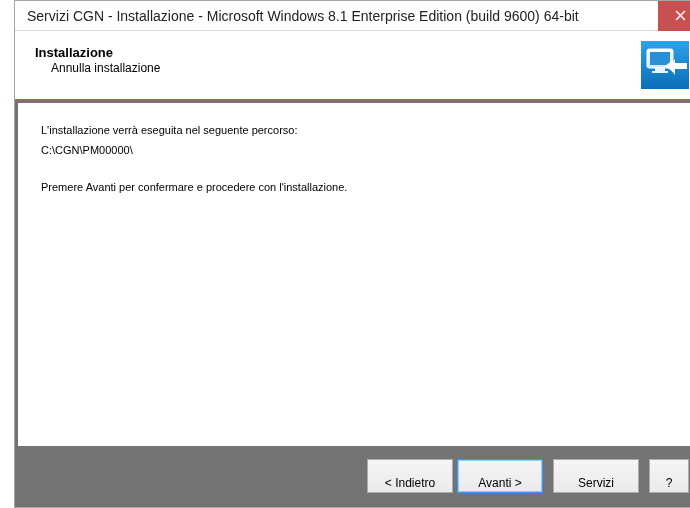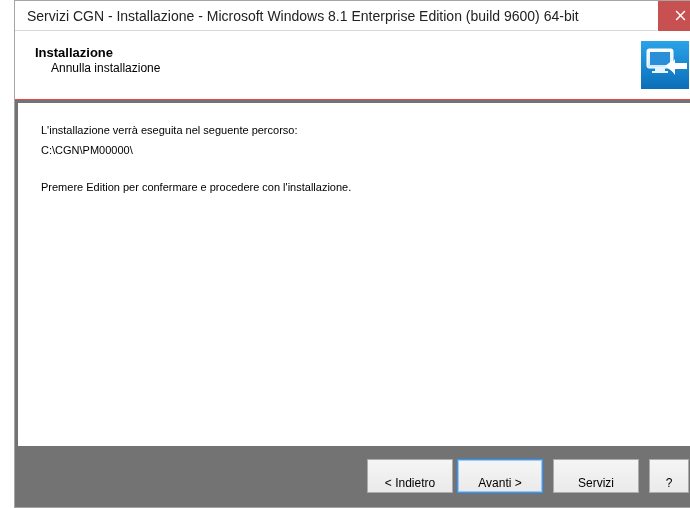--- a/index.html
+++ b/index.html
@@ -168,21 +168,21 @@
         <path d="M 44 22 L 30 22 L 30 16 L 44 16 Z M 30 13 L 30 25 L 22 19 Z" fill="#ffffff" transform="translate(2,6)"></path>
         <polygon points="46,24 34,24 34,18 28,26 34,34 34,28 46,28" fill="#ffffff"></polygon>
       </svg>
     </div>
   </div>
 
   <div class="content">
     <p>L'installazione verrà eseguita nel seguente percorso:</p>
     <p>C:\CGN\PM00000\</p>
     <div class="spacer"></div>
-    <p>Premere Edition per confermare e procedere con l'installazione.</p>
+    <p>Premere Avanti per confermare e procedere con l'installazione.</p>
   </div>
 
   <div class="footer">
     <div class="footer-group1">
       <button class="btn">&lt; Indietro</button>
       <button class="btn default">Avanti &gt;</button>
     </div>
     <button class="btn">Servizi</button>
     <button class="btn help">?</button>
   </div>

